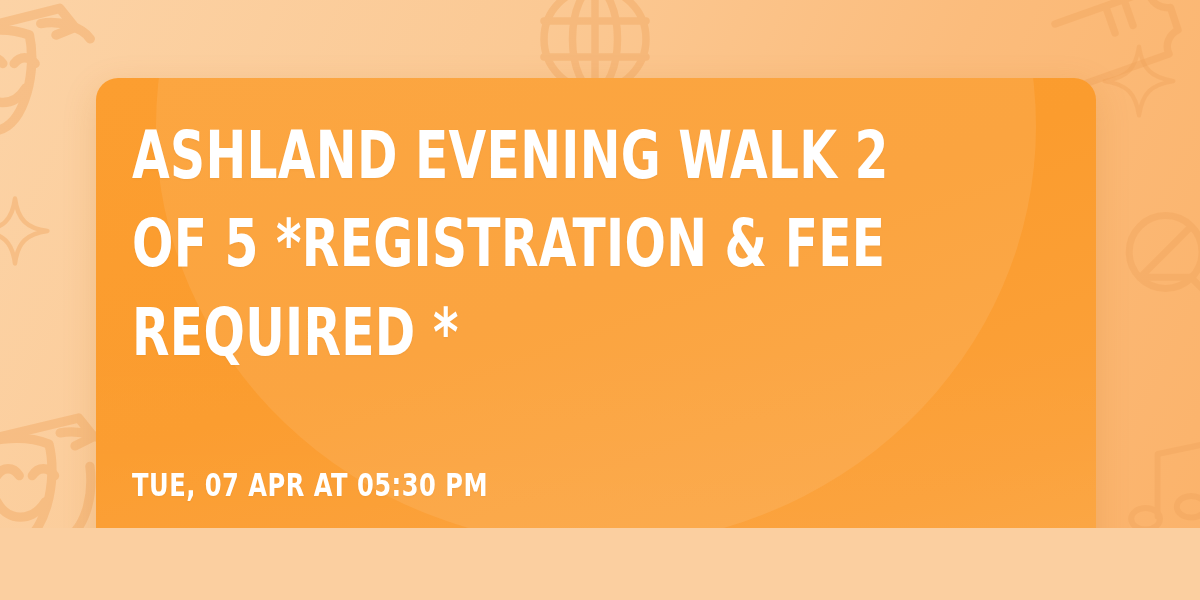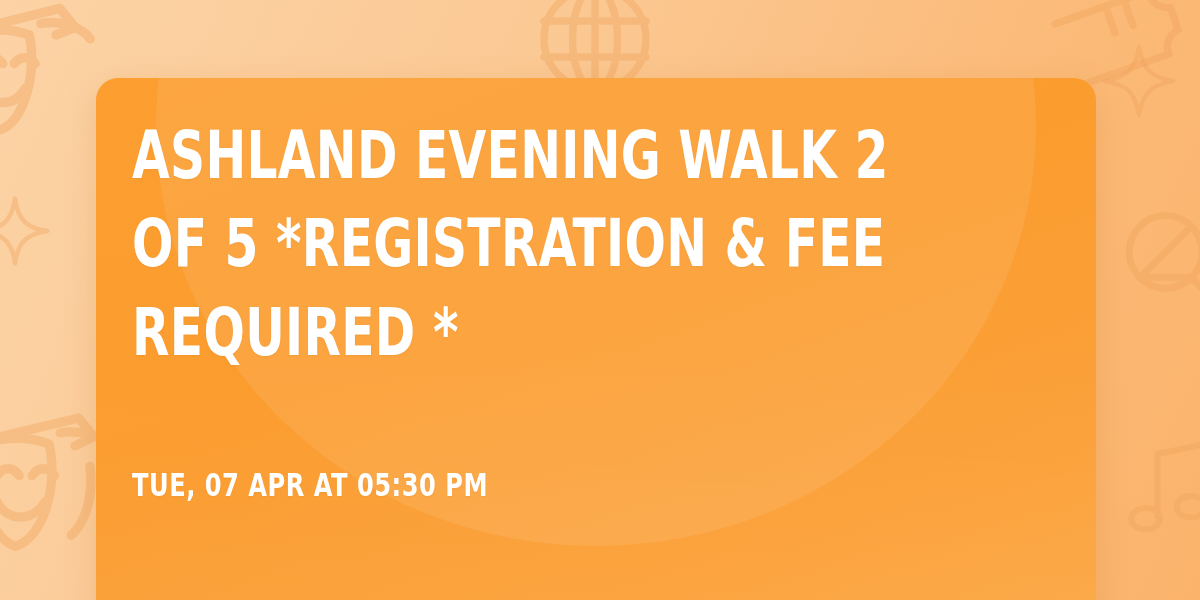--- a/index.html
+++ b/index.html
@@ -13,21 +13,21 @@
 
   body {
     font-family: "Liberation Sans", sans-serif;
     background: #FBCFA0;
   }
 
   
   .canvas {
     position: relative;
     width: 1200px;
-    height: 600px;
+    height: 528px;
     overflow: hidden;
     background:
       linear-gradient(115deg, #FCD3A6 0%, #FBC994 38%, #FBBC7C 68%, #FBB36B 100%);
   }
 
   
   .wallpaper {
     position: absolute;
     inset: 0;
     pointer-events: none;

